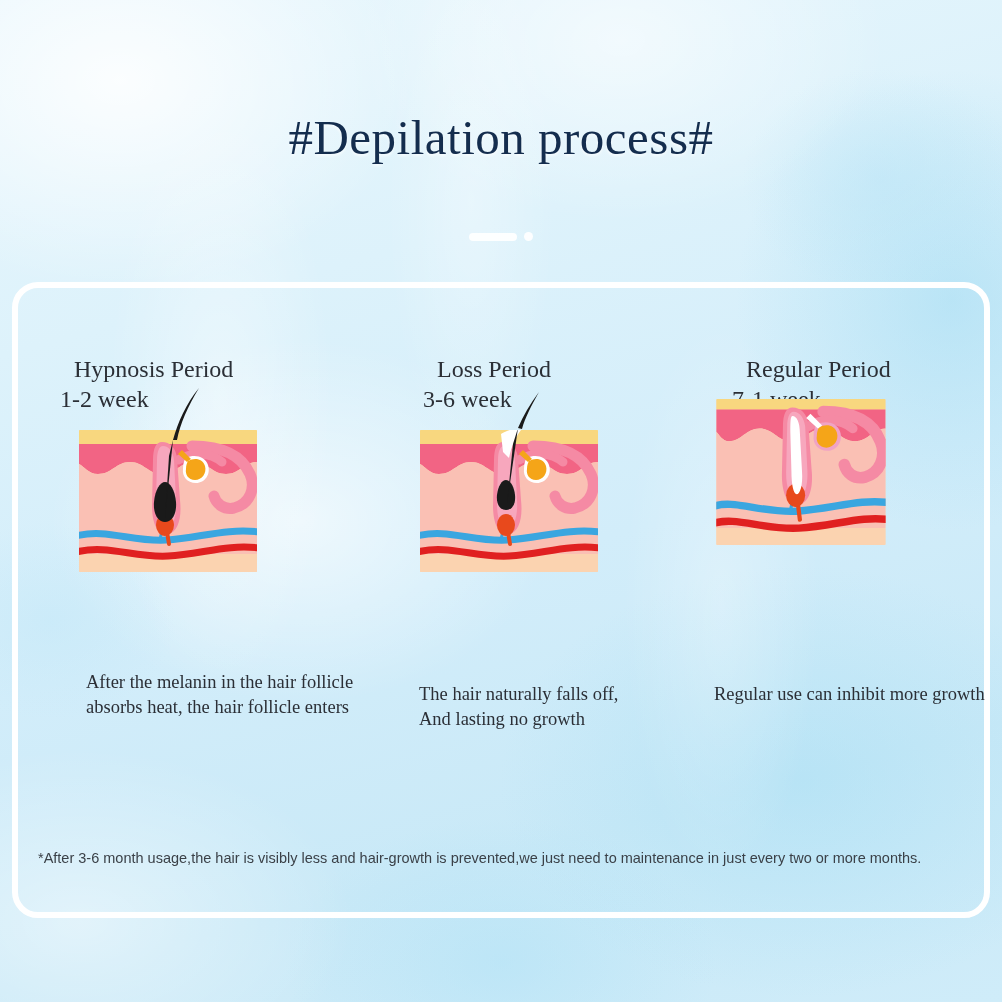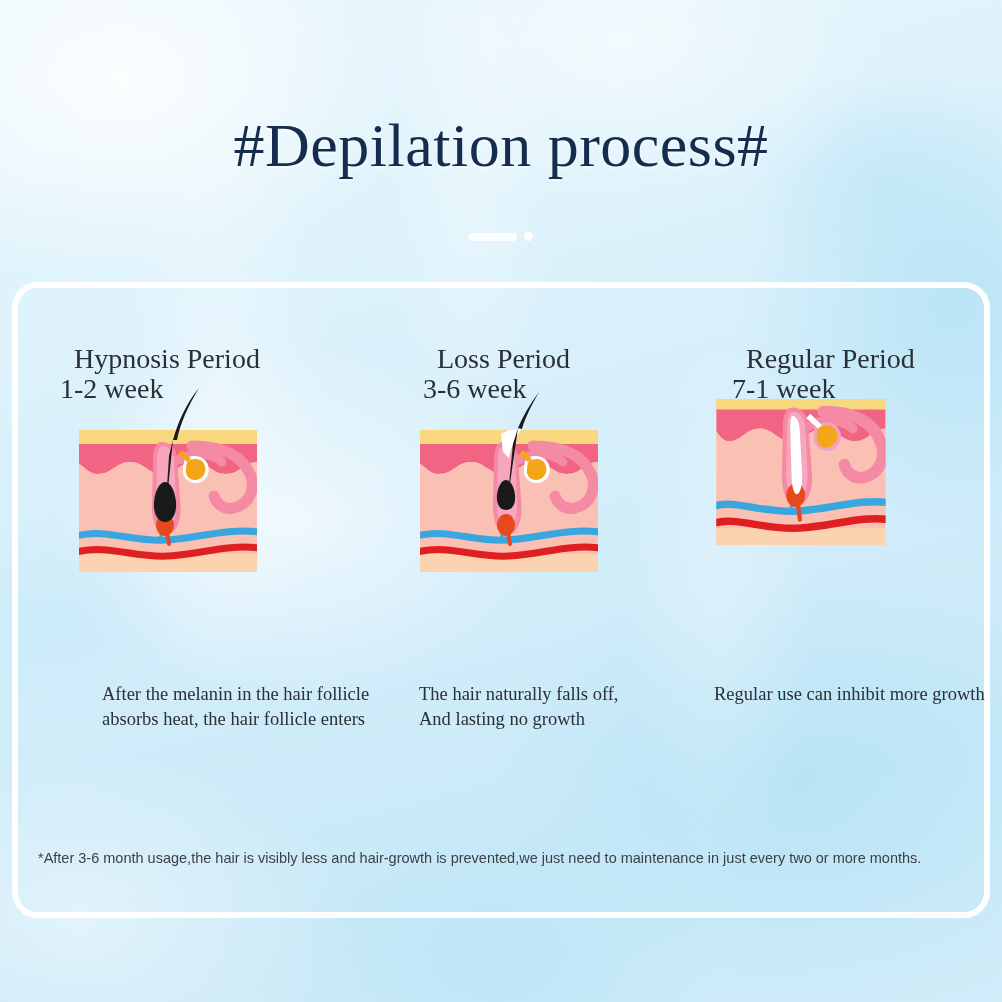--- a/index.html
+++ b/index.html
@@ -46,21 +46,21 @@
   }
 
   
   #title {
     position: absolute;
     left: 0;
     top: 112px;
     width: 1002px;
     text-align: center;
     font-family: "Liberation Serif", serif;
-    font-size: 62px;
+    font-size: 49px;
     line-height: 1.08;
     color: #142d4e;
     letter-spacing: 0.5px;
     text-shadow: 0 2px 3px rgba(255,255,255,0.75);
     white-space: nowrap;
   }
 
   
   #divider {
     position: absolute;
@@ -113,41 +113,41 @@
     position: absolute;
     top: 0;
     height: 100%;
   }
   .col-0 { left: 30px;  width: 320px; }
   .col-1 { left: 375px; width: 310px; }
   .col-2 { left: 690px; width: 280px; }
 
   .col-head {
     position: absolute;
-    top: 62px;
+    top: 72px;
     font-family: "Liberation Serif", serif;
-    font-size: 28px;
+    font-size: 24px;
     line-height: 30px;
     color: #2b2f36;
     white-space: nowrap;
   }
   .col-0 .col-head { left: 18px; }
   .col-1 .col-head { left: 36px; }
   .col-2 .col-head { left: 30px; }
   .col-head .period { display: block; padding-left: 14px; }
   .col-head .weeks  { display: block; }
 
   .col-caption {
     position: absolute;
     font-family: "Liberation Serif", serif;
     font-size: 18.5px;
     line-height: 25px;
     color: #2b2f36;
   }
-  .col-0 .col-caption { left: 44px; top: 400px; width: 290px; margin-left: 16px; }
+  .col-0 .col-caption { left: 44px; top: 388px; width: 290px; }
   .col-1 .col-caption { left: 32px; top: 400px; width: 280px; }
   .col-2 .col-caption { left: 12px; top: 400px; width: 280px; }
   .col-caption span { display: block; white-space: nowrap; }
 
   
   .diagram {
     position: absolute;
     overflow: visible;
   }
   .col-0 .diagram { left: 32px;  top: 100px; }

